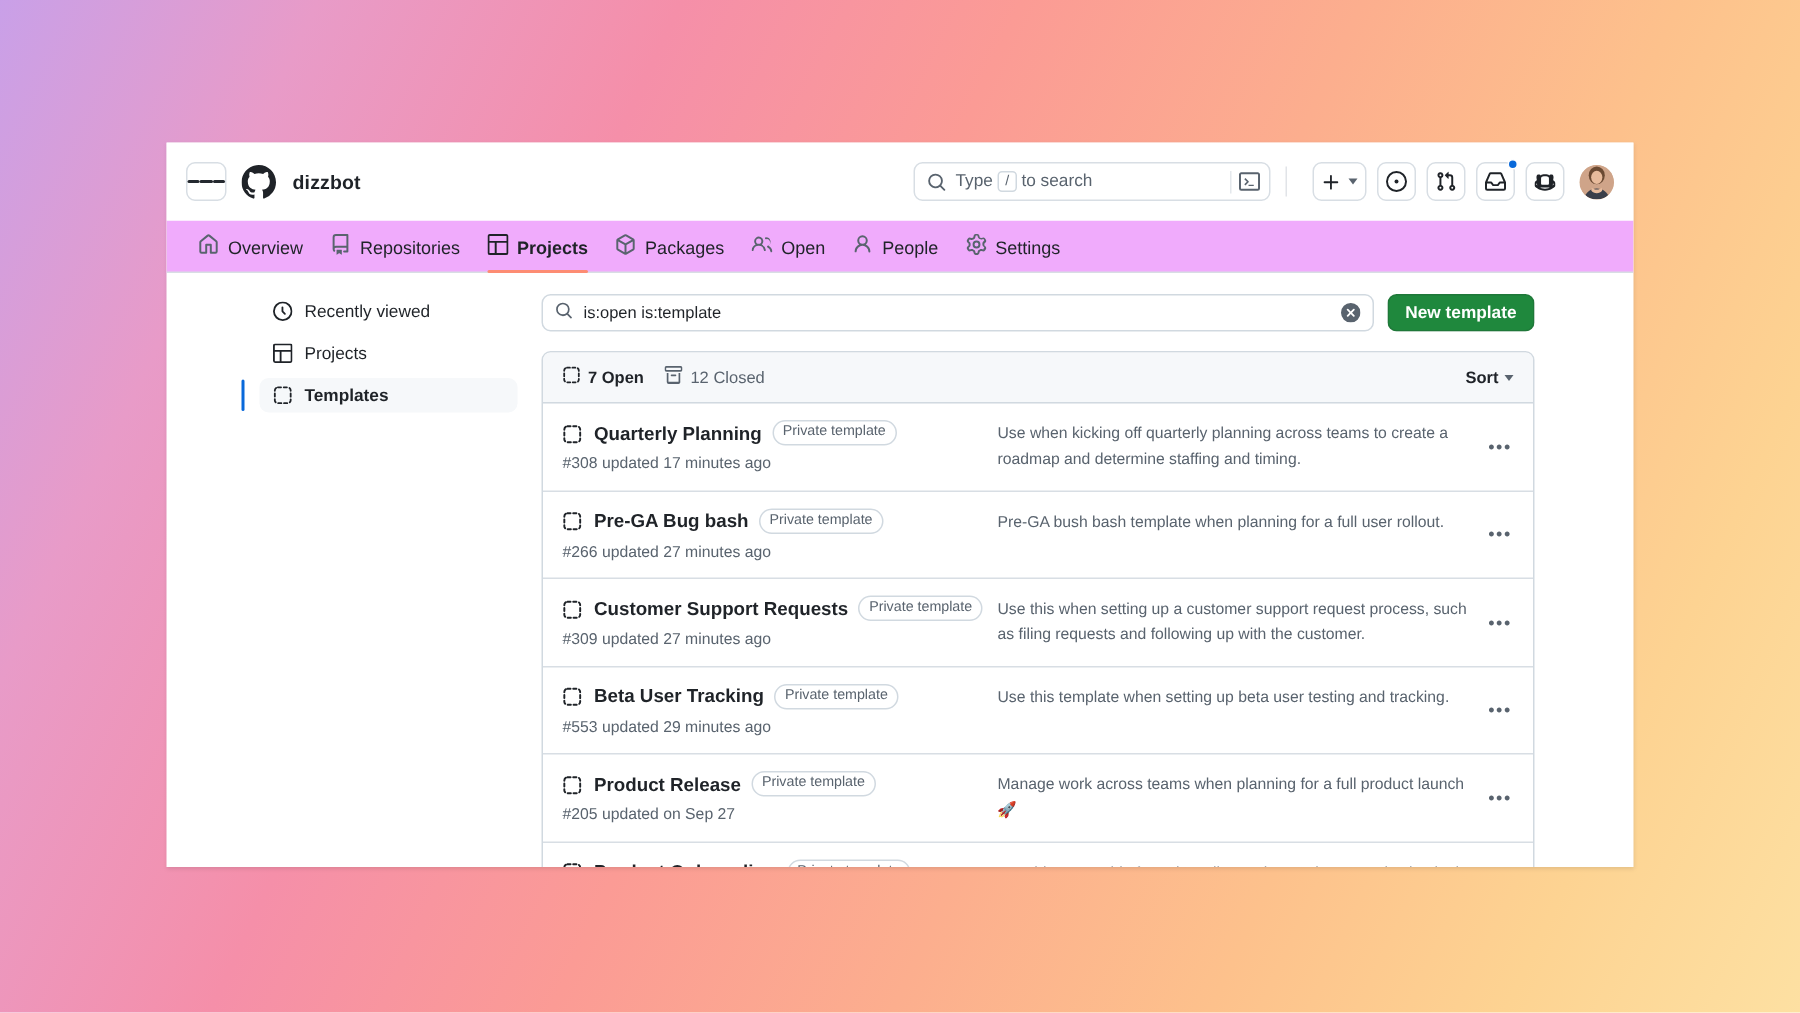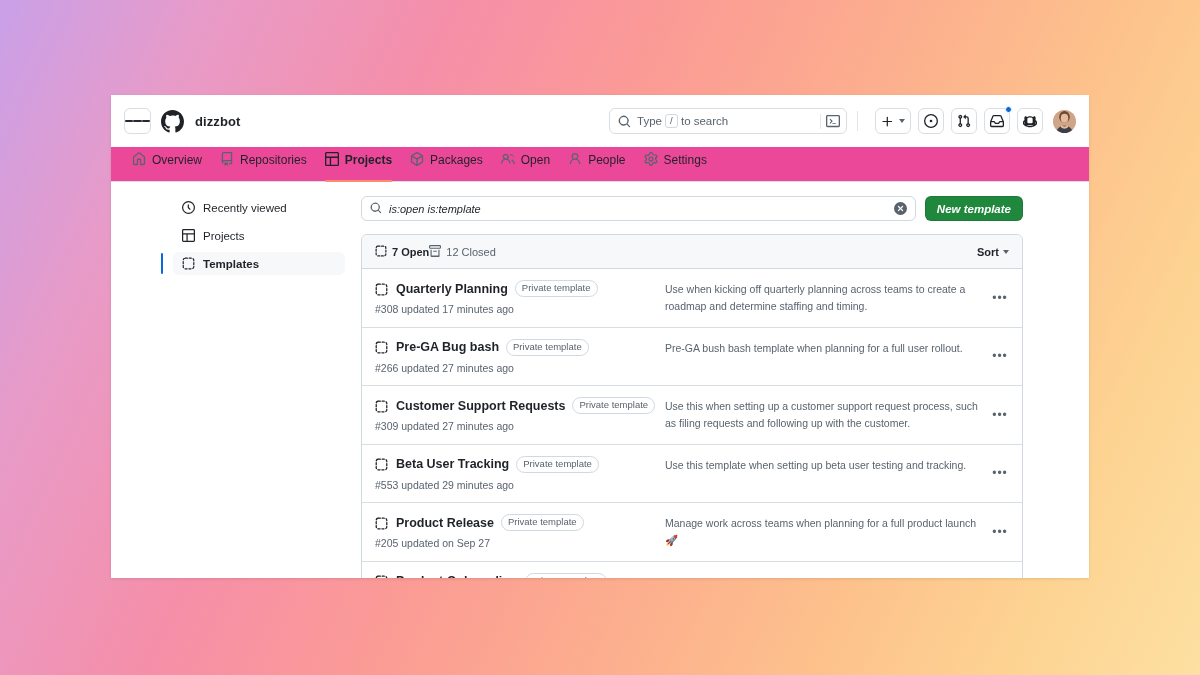--- a/index.html
+++ b/index.html
@@ -108,24 +108,24 @@
   .avatar {
     width: 23px; height: 23px; border-radius: 50%;
     margin-left: 10px; overflow: hidden; cursor: pointer;
     background: #d9b9a0;
     position: relative; flex: 0 0 auto;
   }
 
   
   .gh-nav {
     height: 35px;
-    display: flex; 
+    display: flex; align-items: flex-end;
     padding: 0 13px;
     border-bottom: 1px solid #d8dee4;
-    background: #ec4899;
+    background: #f0abfc;
     gap: 2px;
   }
   .nav-tab {
     display: flex; align-items: center; gap: 6px;
     padding: 0 8px 8px 8px;
     font-size: 12px; color: #1f2328;
     cursor: pointer; position: relative;
     white-space: nowrap;
   }
   .nav-tab.active { font-weight: 700; }
@@ -165,21 +165,21 @@
     content: ""; position: absolute;
     left: -12px; top: 1px;
     width: 2px; height: 21px;
     background: #0969da; border-radius: 6px;
   }
   .side-icon { width: 14px; display:flex; align-items:center; justify-content:center; flex:0 0 14px; }
 
   
   .main-col { flex: 1; padding-right: 66px; }
 
-  .filter-row { display: flex; align-items: flex-start; gap: 9px; margin-bottom: 13px; font-style: italic; }
+  .filter-row { display: flex; align-items: flex-start; gap: 9px; margin-bottom: 13px; }
   .filter-input {
     flex: 1; height: 25px;
     border: 1px solid #d1d9e0; border-radius: 6px;
     background: #fff;
     display: flex; align-items: center;
     padding: 0 8px;
   }
   .filter-input .q { font-size: 11px; color: #1f2328; margin-left: 7px; flex:1; }
   .clear-btn { cursor: pointer; display:flex; }
   .new-btn {
@@ -200,21 +200,21 @@
     background: #fff;
     overflow: hidden;
   }
   .tbl-head {
     height: 34px;
     background: #f6f8fa;
     border-bottom: 1px solid #d1d9e0;
     display: flex; align-items: center;
     padding: 0 13px;
   }
-  .head-left { display: flex; align-items: center; gap: 0; }
+  .head-left { display: flex; align-items: center; gap: 14px; }
   .head-stat { display: flex; align-items: center; gap: 5px; font-size: 11px; color: #59636e; cursor: pointer; }
   .head-stat.on { color: #1f2328; font-weight: 700; }
   .sort-btn {
     margin-left: auto;
     display: flex; align-items: center; gap: 4px;
     font-size: 11px; font-weight: 700; color: #1f2328;
     cursor: pointer;
   }
   .caret { width:0;height:0;border-left:3.5px solid transparent;border-right:3.5px solid transparent;border-top:4px solid #59636e; }
 

